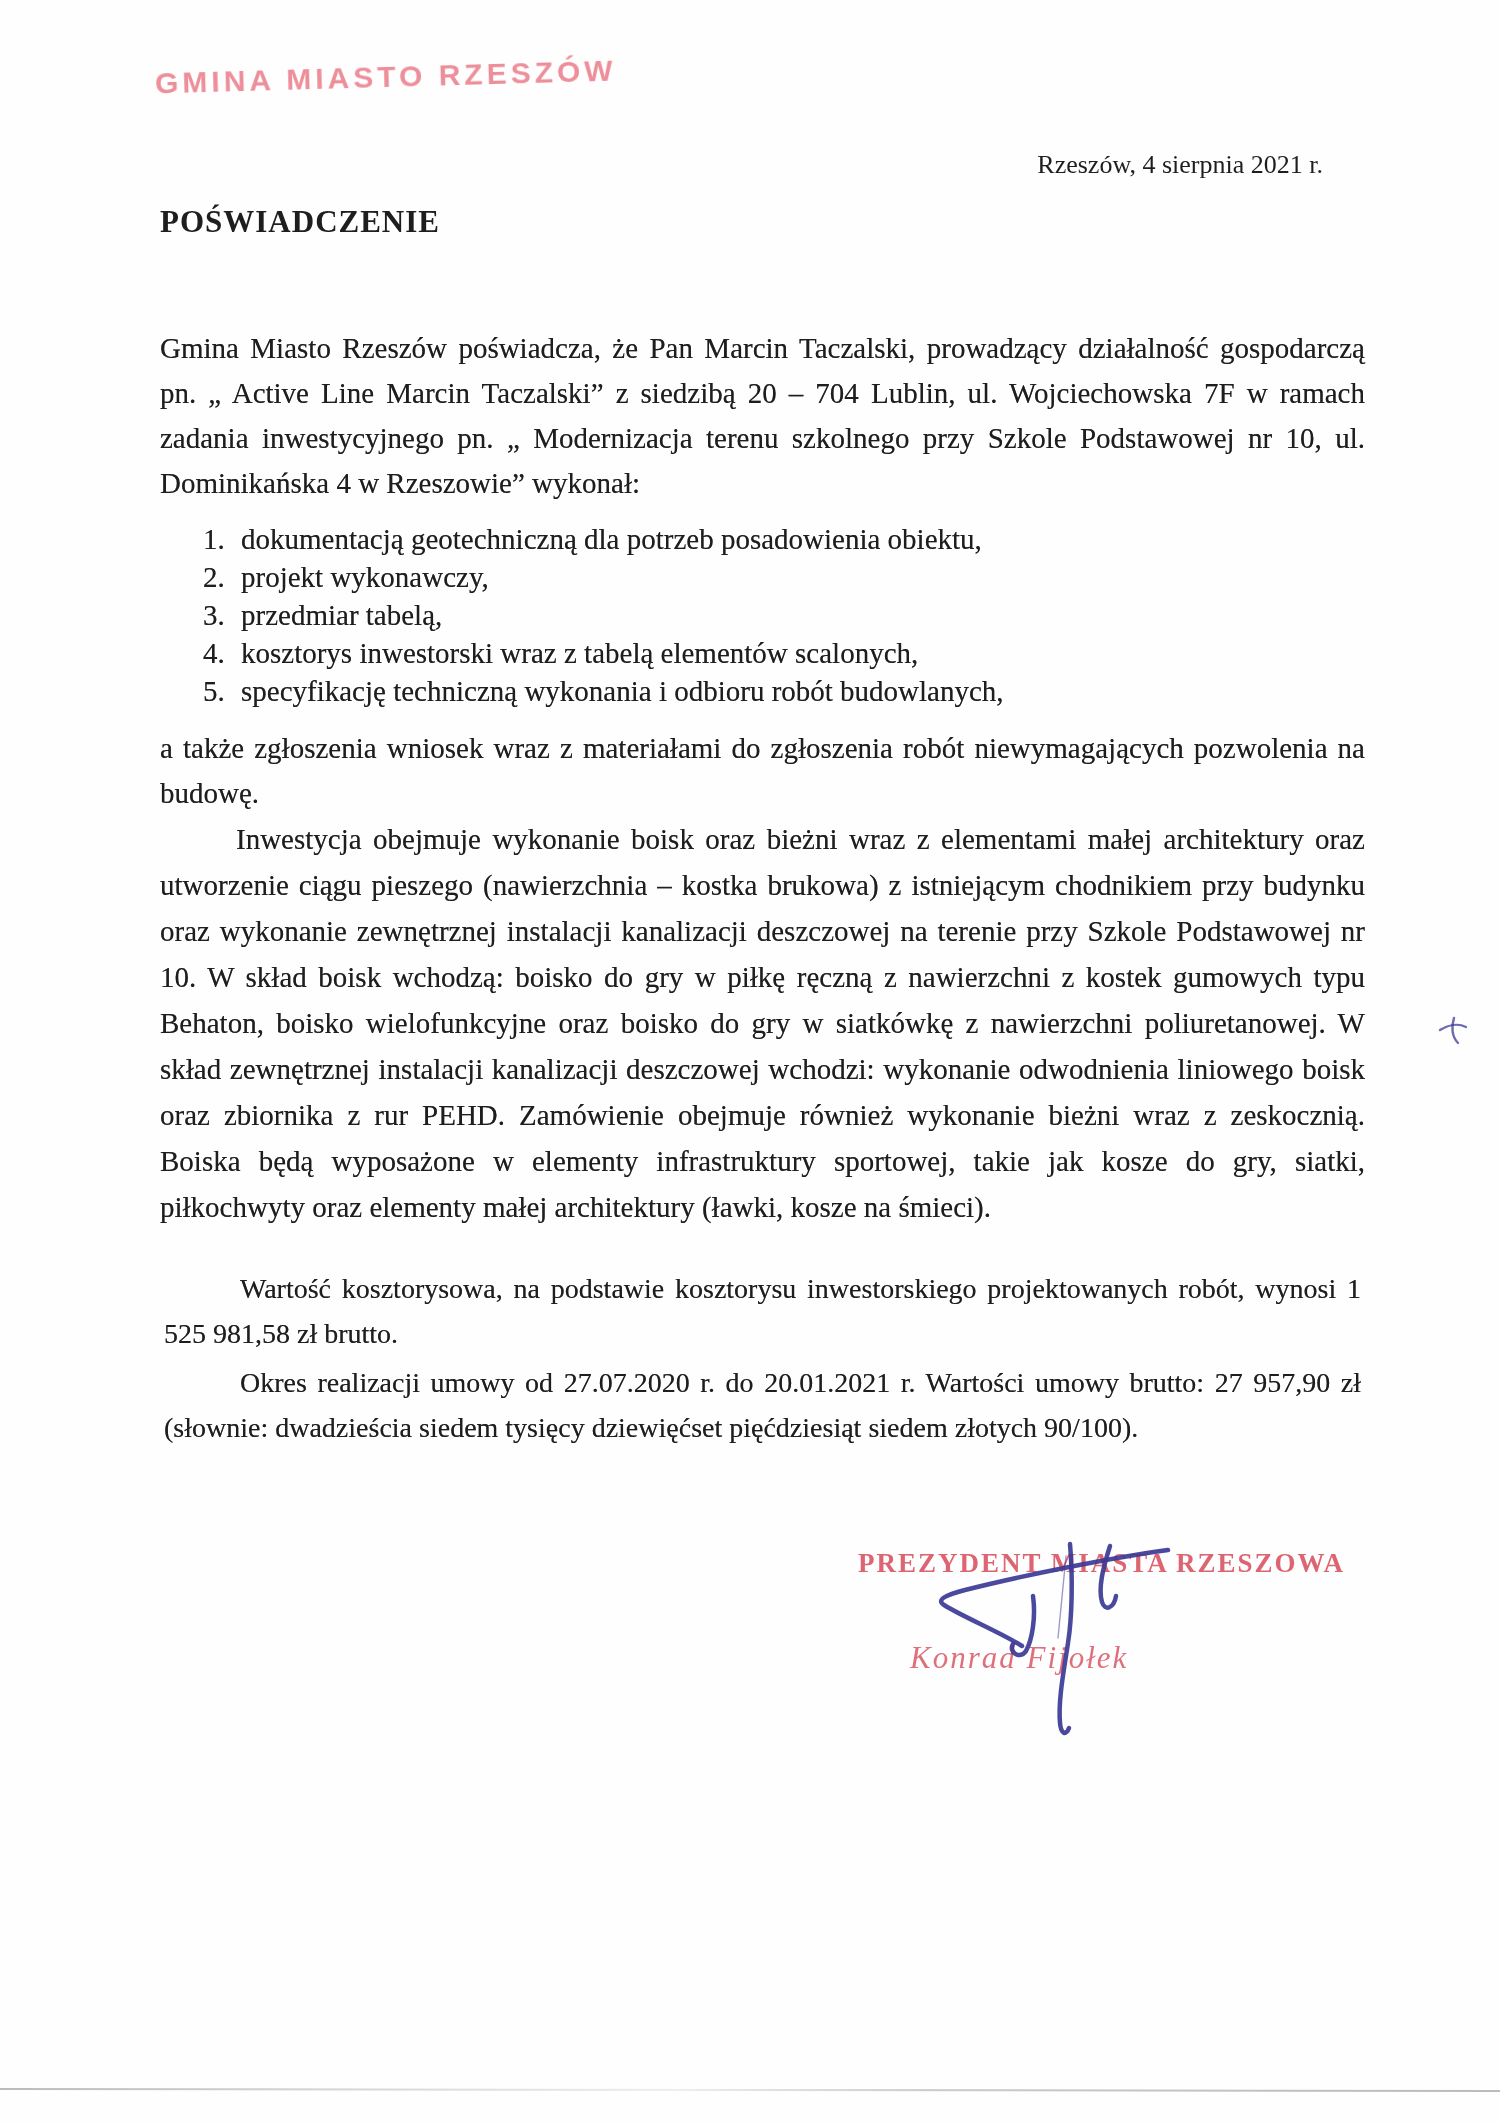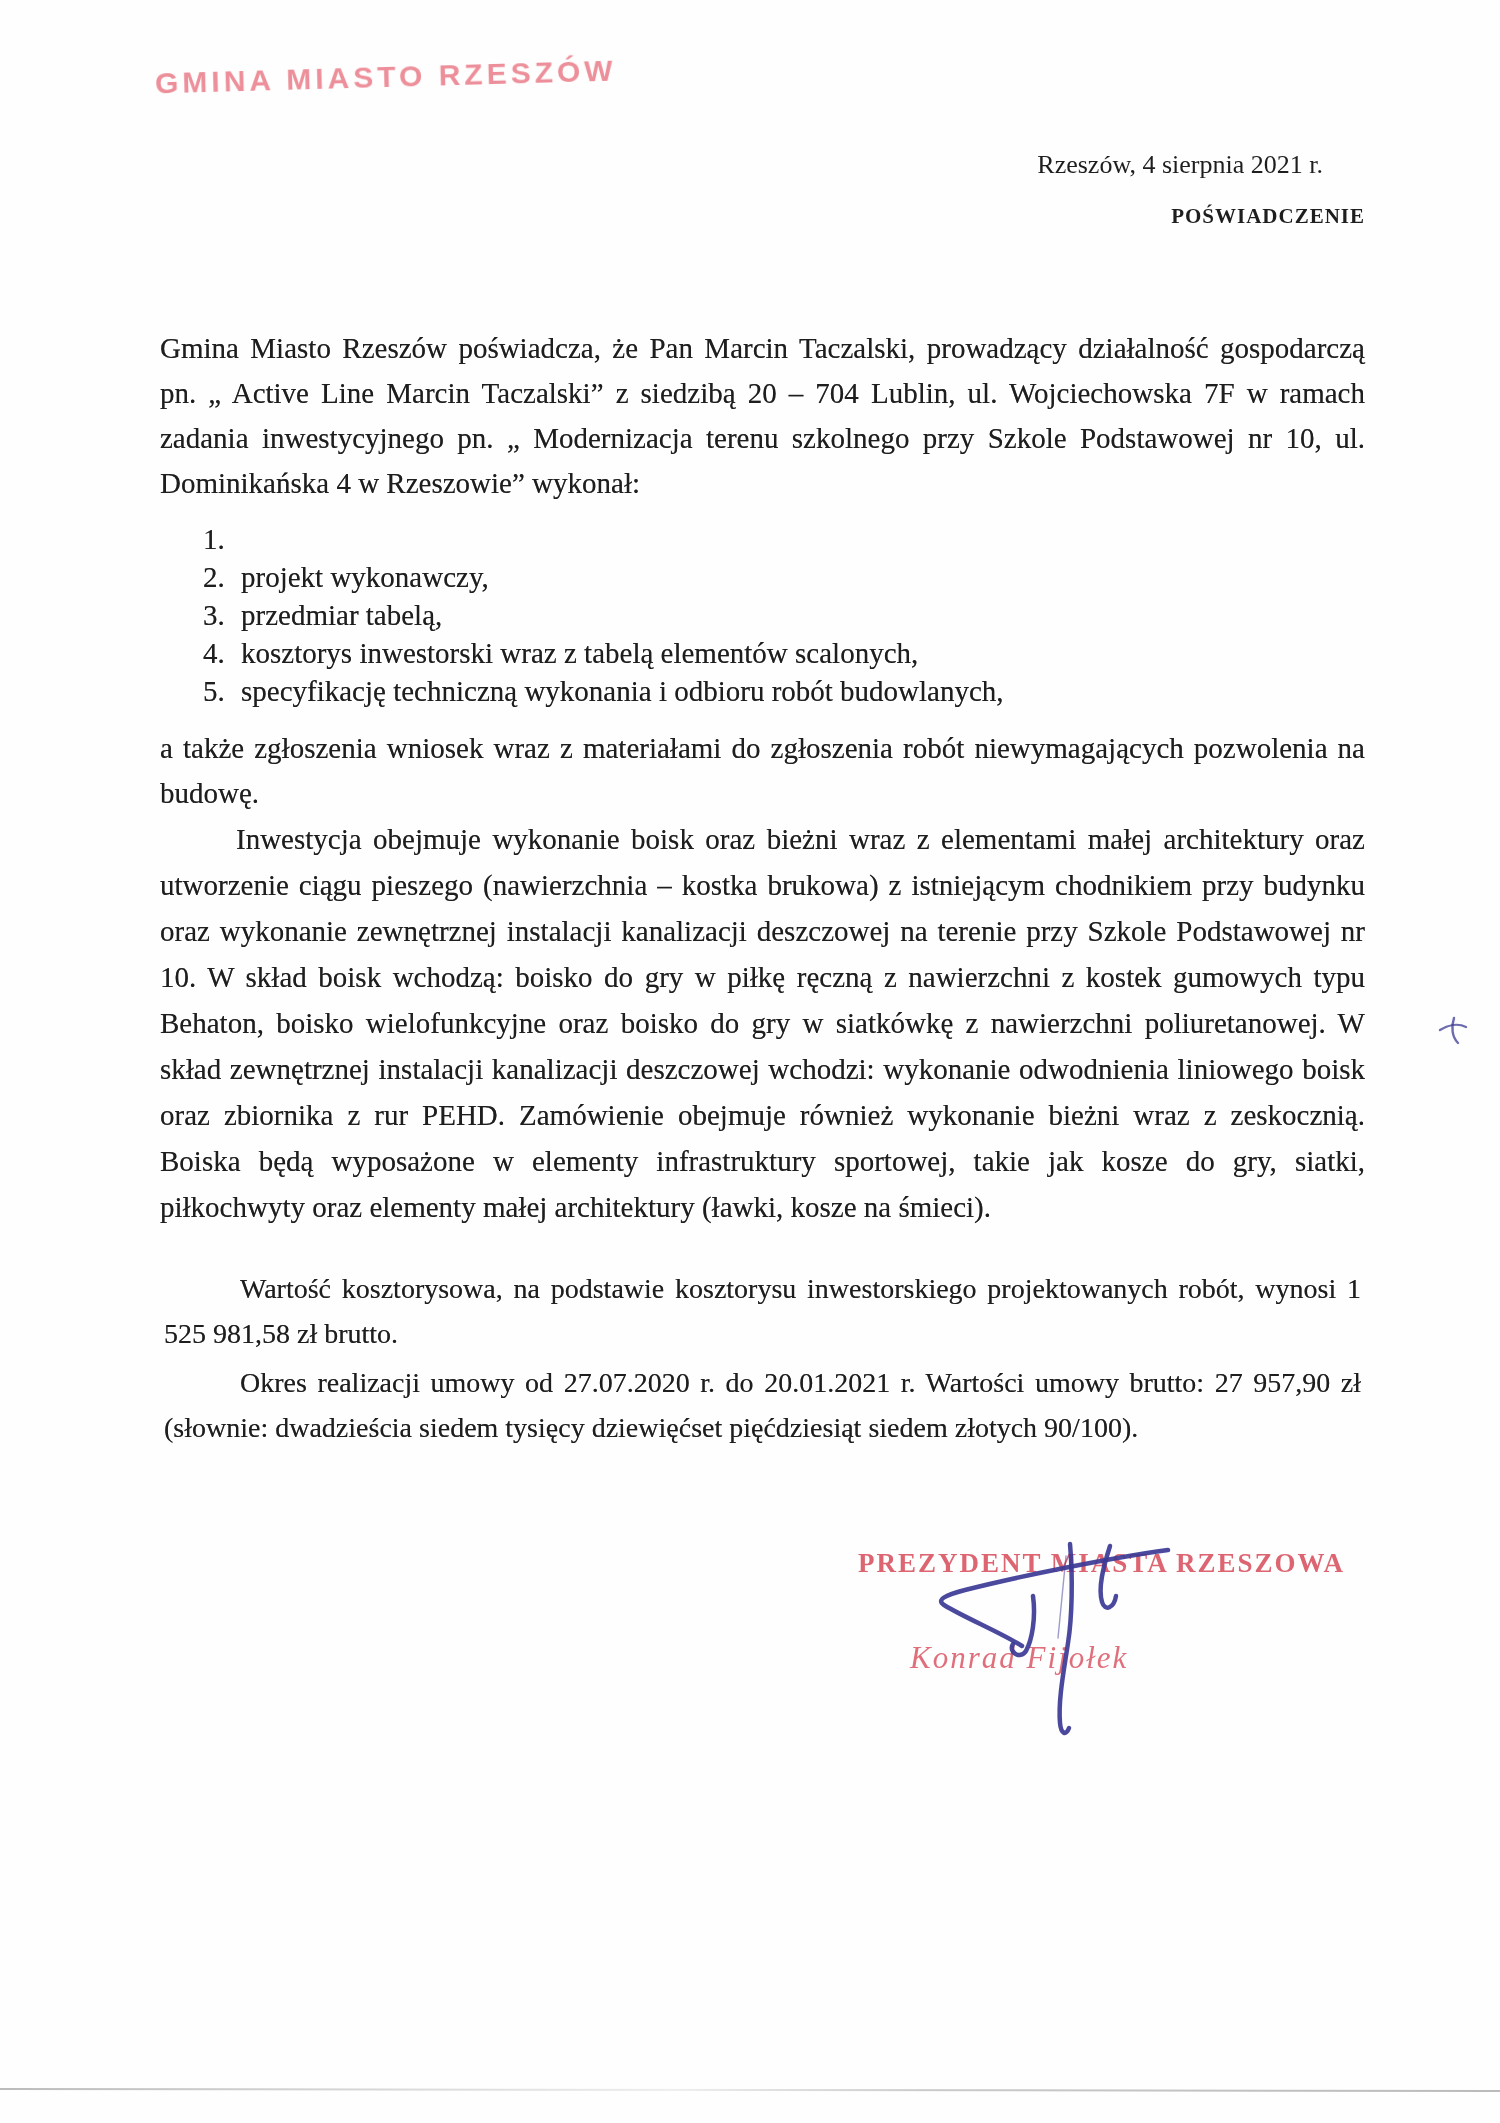--- a/index.html
+++ b/index.html
@@ -27,21 +27,21 @@
     color:var(--stamp-light);
     opacity:.78;filter:blur(.4px);
     white-space:nowrap;
   }
   .date-line{
     position:absolute;top:150px;right:177px;
     font-size:26px;white-space:nowrap;
   }
   .doc-title{
     position:absolute;top:204px;left:160px;width:1205px;
-    text-align:right;font-size:21px;font-weight:700;letter-spacing:1px;
+    text-align:left;font-size:31px;font-weight:700;letter-spacing:1px;
   }
   .body-col{
     position:absolute;left:160px;top:326px;width:1205px;
     font-size:29px;text-align:justify;
     text-shadow:0 0 .4px rgba(0,0,0,.55);
   }
   .body-col p{margin:0;}
   .p-intro{line-height:45px;}
   .list{margin:14px 0 16px 0;}
   .list-row{display:flex;line-height:38px;text-align:left;}
@@ -89,20 +89,21 @@
   <div class="date-line">Rzeszów, 4 sierpnia 2021 r.</div>
 
   <div class="doc-title">POŚWIADCZENIE</div>
 
   <div class="body-col">
     <p class="p-intro">Gmina Miasto Rzeszów poświadcza, że Pan Marcin Taczalski, prowadzący działalność gospodarczą pn. „ Active Line Marcin Taczalski” z siedzibą 20 – 704 Lublin, ul. Wojciechowska 7F w ramach zadania inwestycyjnego pn. „ Modernizacja terenu szkolnego przy Szkole Podstawowej nr 10, ul. Dominikańska 4 w Rzeszowie” wykonał:</p>
 
     <div class="list">
       <div class="list-row">
         <span class="list-num">1.</span>
+        <span>dokumentacją geotechniczną dla potrzeb posadowienia obiektu,</span>
       </div>
       <div class="list-row">
         <span class="list-num">2.</span>
         <span>projekt wykonawczy,</span>
       </div>
       <div class="list-row">
         <span class="list-num">3.</span>
         <span>przedmiar tabelą,</span>
       </div>
       <div class="list-row">

